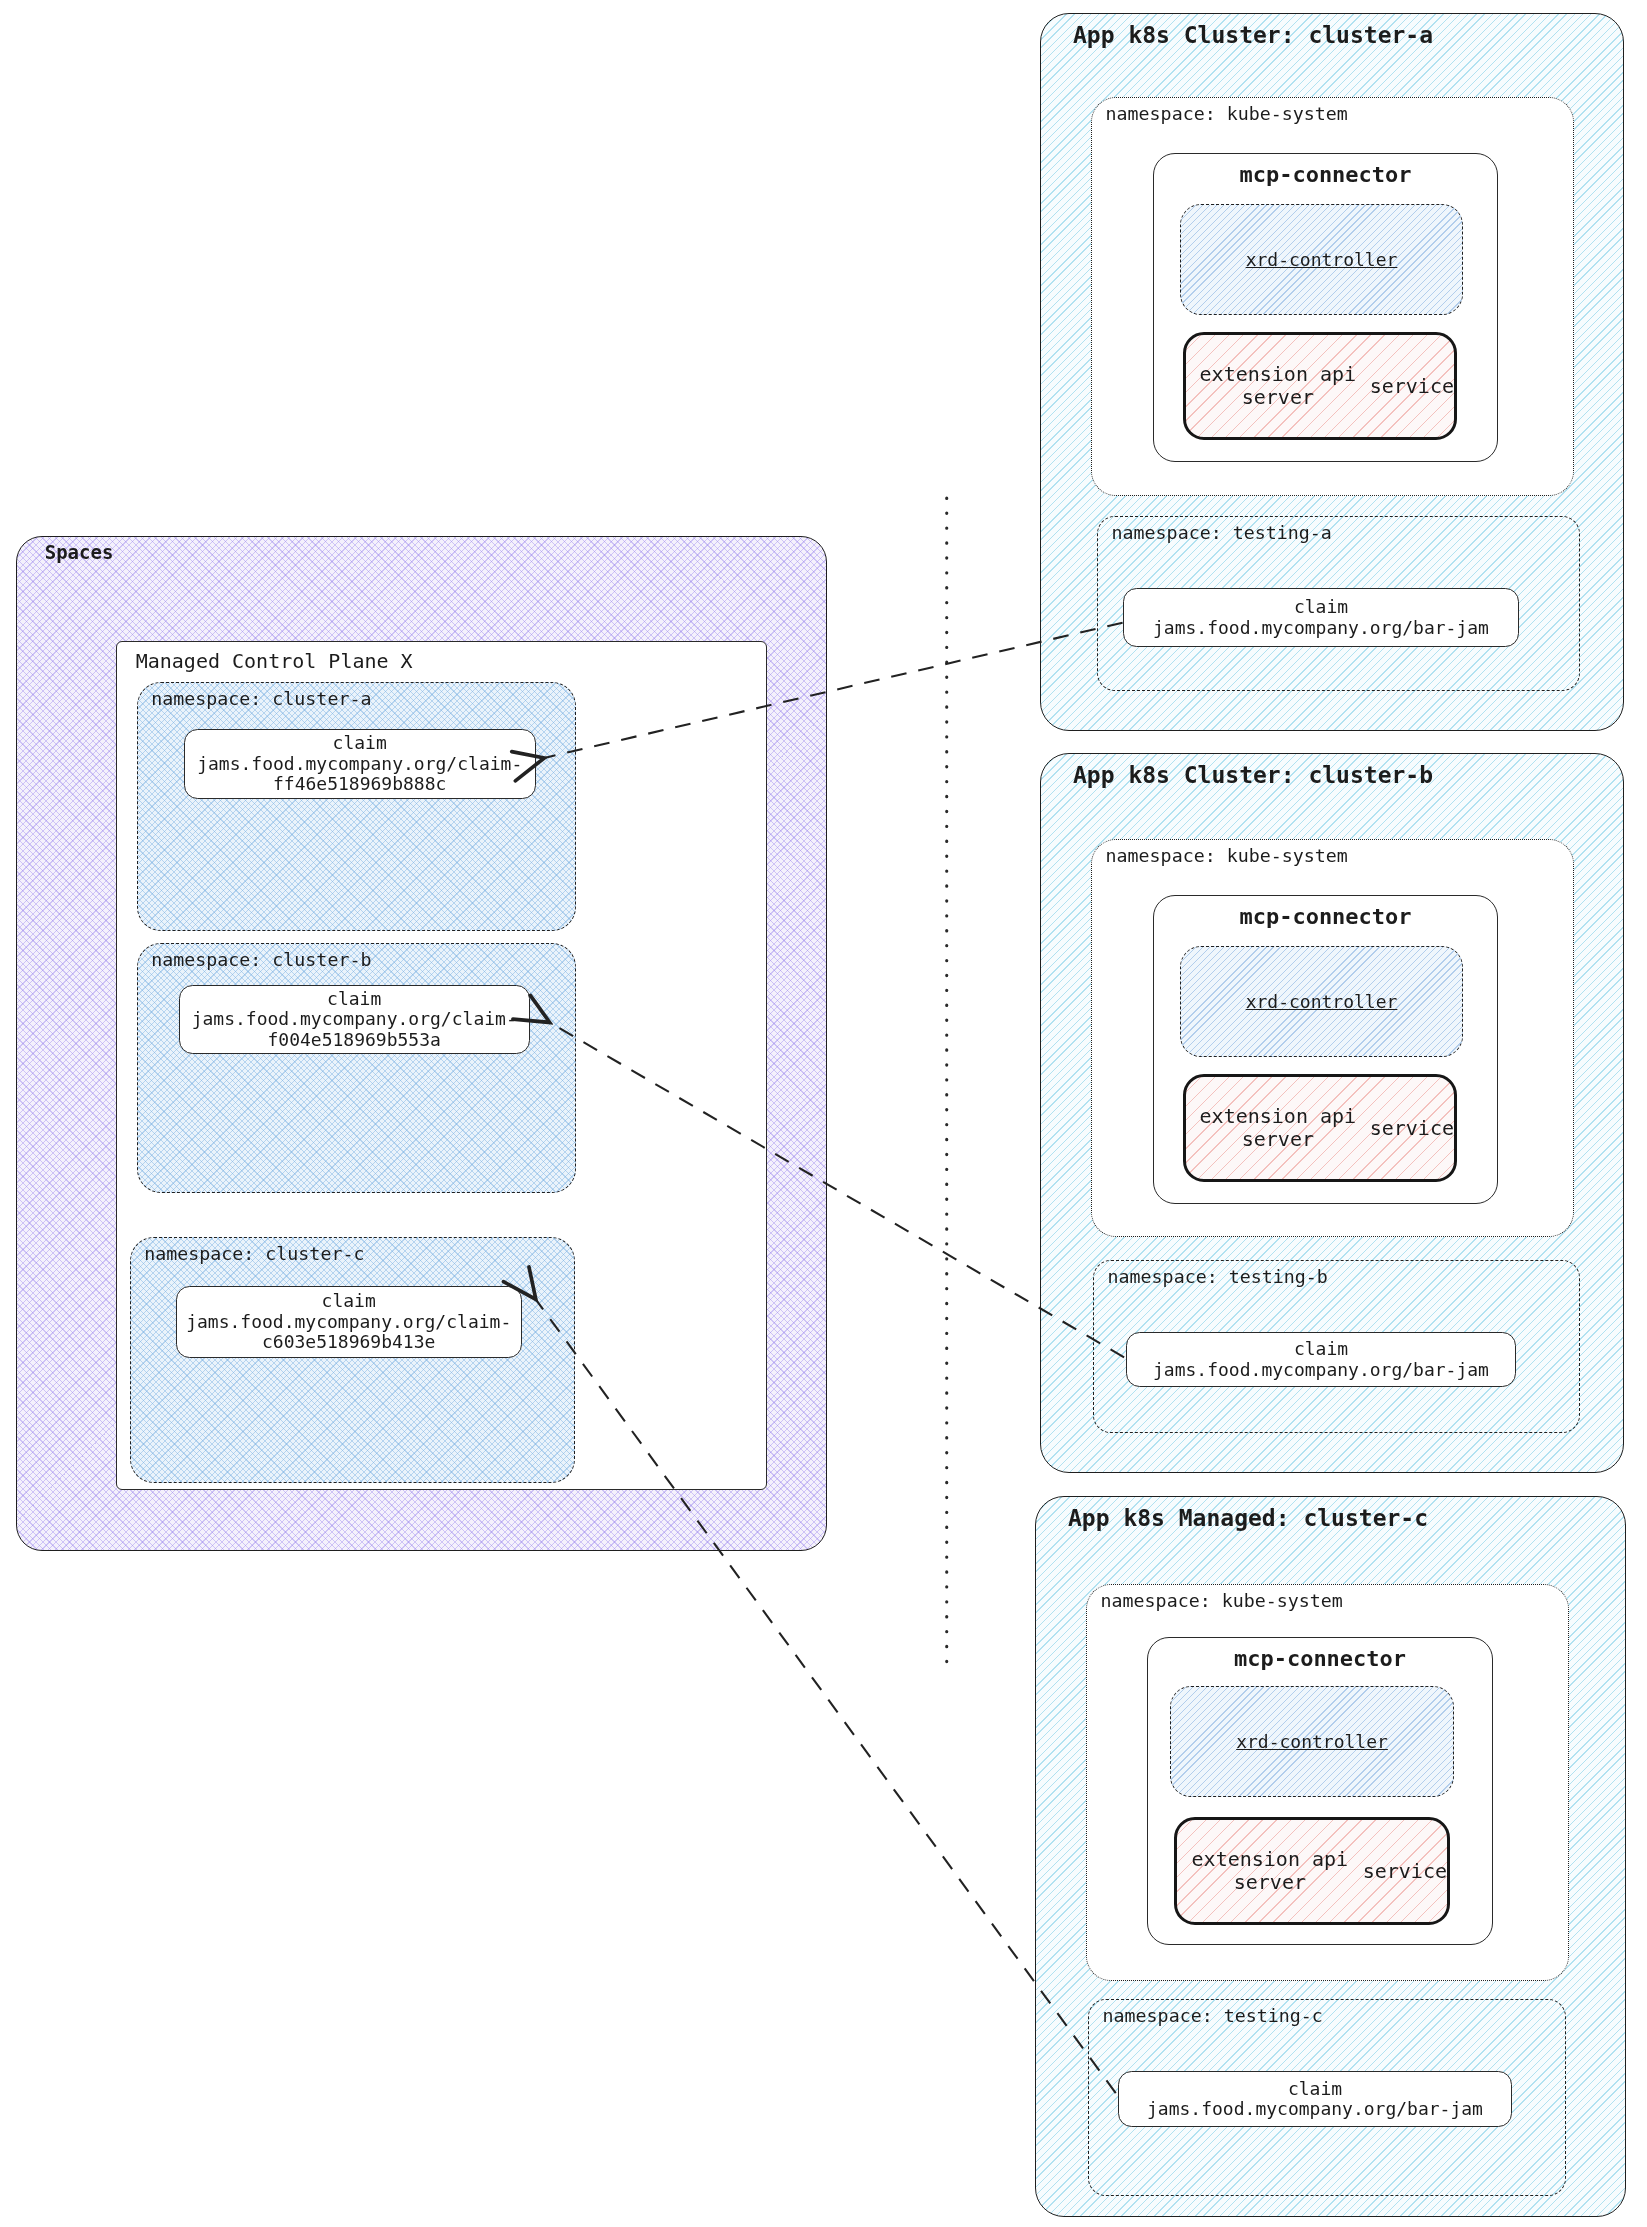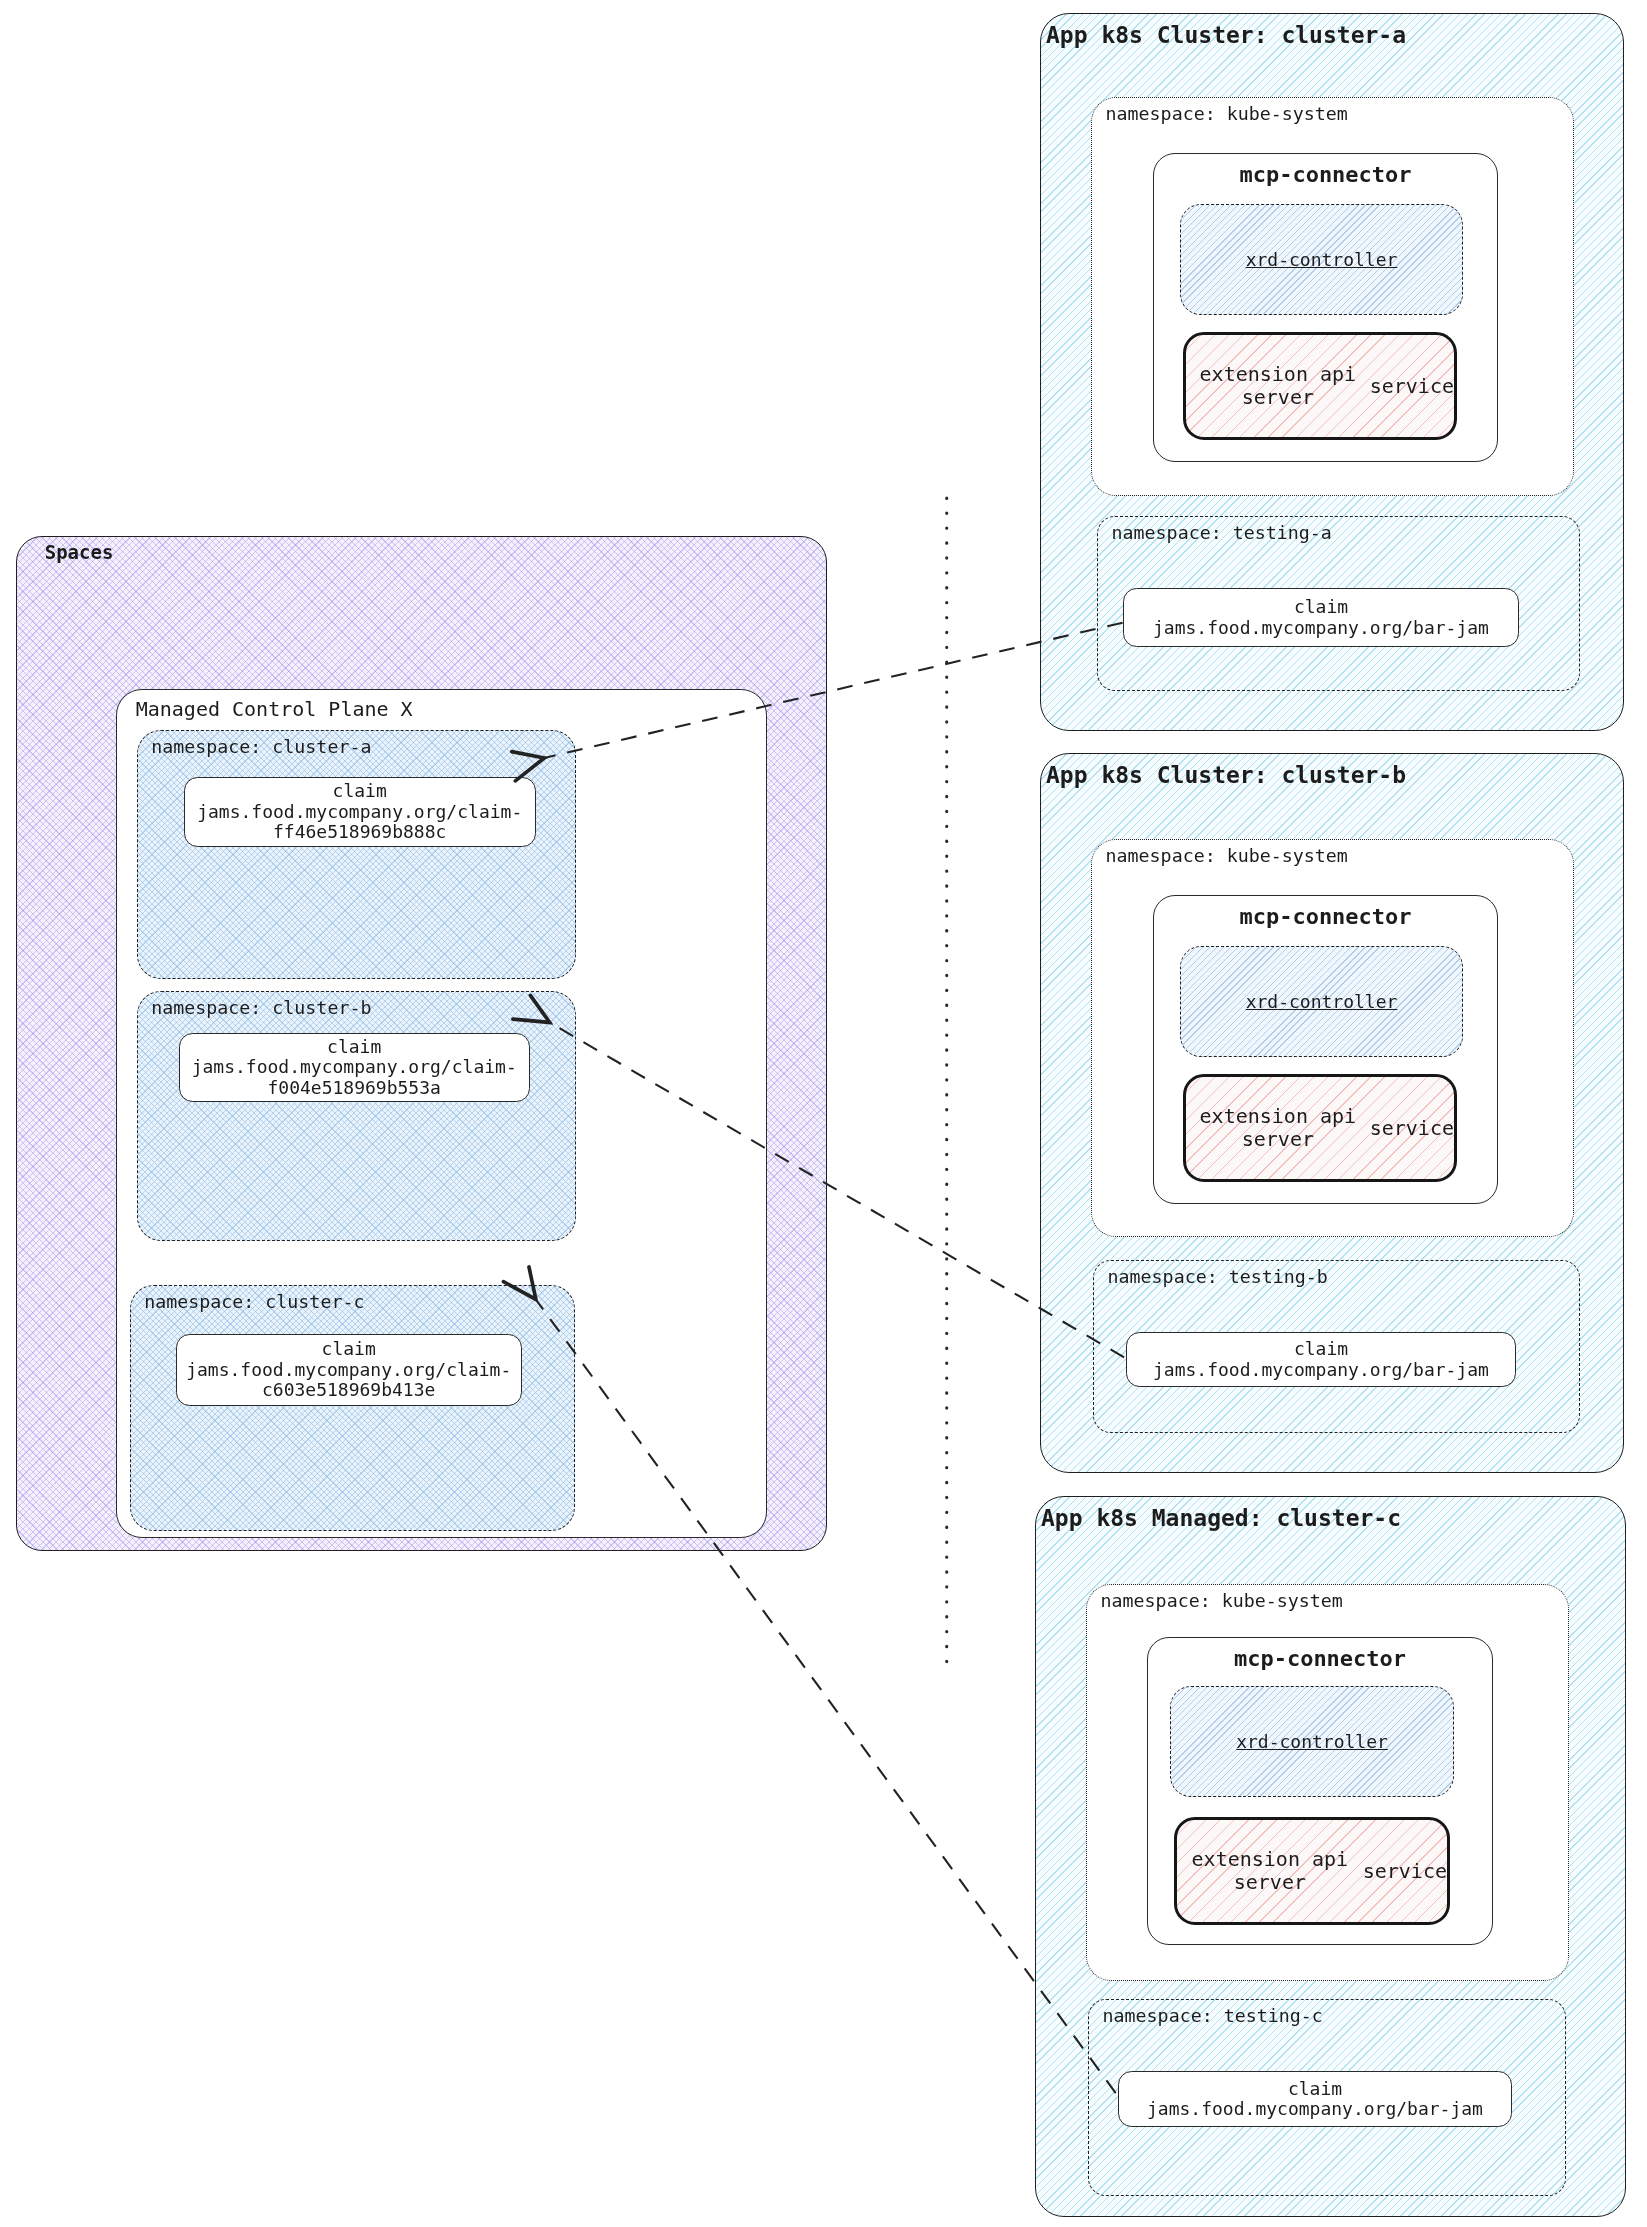--- a/index.html
+++ b/index.html
@@ -28,32 +28,32 @@
   .hatch-xrd{
     background-color:#eff6fc;
     background-image:repeating-linear-gradient(135deg, rgba(118,165,220,0.50) 0 0.9px, transparent 0.9px 5px);
   }
   .hatch-ext{
     background-color:#fdf8f8;
     background-image:repeating-linear-gradient(135deg, rgba(236,148,142,0.55) 0 1px, transparent 1px 10px);
   }
   
   .cluster-box{border:1.6px solid #1f1f1f;border-radius:29px;}
-  .cluster-title{position:absolute;left:5px;top:8.4px;font-size:23px;font-weight:bold;white-space:nowrap;}
+  .cluster-title{position:absolute;left:32px;top:8.4px;font-size:23px;font-weight:bold;white-space:nowrap;}
   .kube-box{border:1.8px dotted #1f1f1f;border-radius:25px;background:#ffffff;}
   .ns-label{position:absolute;left:13.6px;top:5.2px;font-size:18.3px;white-space:nowrap;}
   .mcpconn-box{border:1.3px solid #2a2a2a;border-radius:22px;background:#ffffff;padding-left:36px;}
   .mcpconn-title{position:absolute;left:0;right:0;top:8.4px;text-align:center;font-size:22px;font-weight:bold;}
   .xrd-box{border:1.8px dashed #1f1f1f;border-radius:21px;display:flex;align-items:center;justify-content:center;font-size:18px;text-decoration:underline;}
   .ext-box{border:3.1px solid #161616;border-radius:21px;display:flex;flex-direction:row;align-items:center;justify-content:center;font-size:20px;line-height:23px;text-align:center;}
   .testing-box{border:1.8px dashed #1f1f1f;border-radius:18px;background:transparent;}
   .claim-box{border:1.3px solid #2a2a2a;border-radius:13.6px;background:#ffffff;display:flex;flex-direction:column;align-items:center;justify-content:center;font-size:18px;line-height:20.4px;text-align:center;white-space:nowrap;}
   .spaces-box{border:1.6px solid #1f1f1f;border-radius:26px;}
   .spaces-label{position:absolute;left:28px;top:4.2px;font-size:19px;font-weight:bold;}
-  .mcpx-box{border:1.6px solid #2a2a2a;border-radius:26px;background:#ffffff;margin-top:48px;}
+  .mcpx-box{border:1.6px solid #2a2a2a;border-radius:6px;background:#ffffff;}
   .mcpx-title{position:absolute;left:19px;top:7.3px;font-size:20px;font-weight:500;white-space:nowrap;}
   .lns-box{border:1.8px dashed #1f1f1f;border-radius:24px;}
   svg.overlay{position:absolute;left:0;top:0;pointer-events:none;}
 </style>
 </head>
 <body>
 
 <div id="canvas">
 
   <div class="abs spaces-box hatch-spaces" style="left:15.7px;top:536px;width:811px;height:1015px;">

